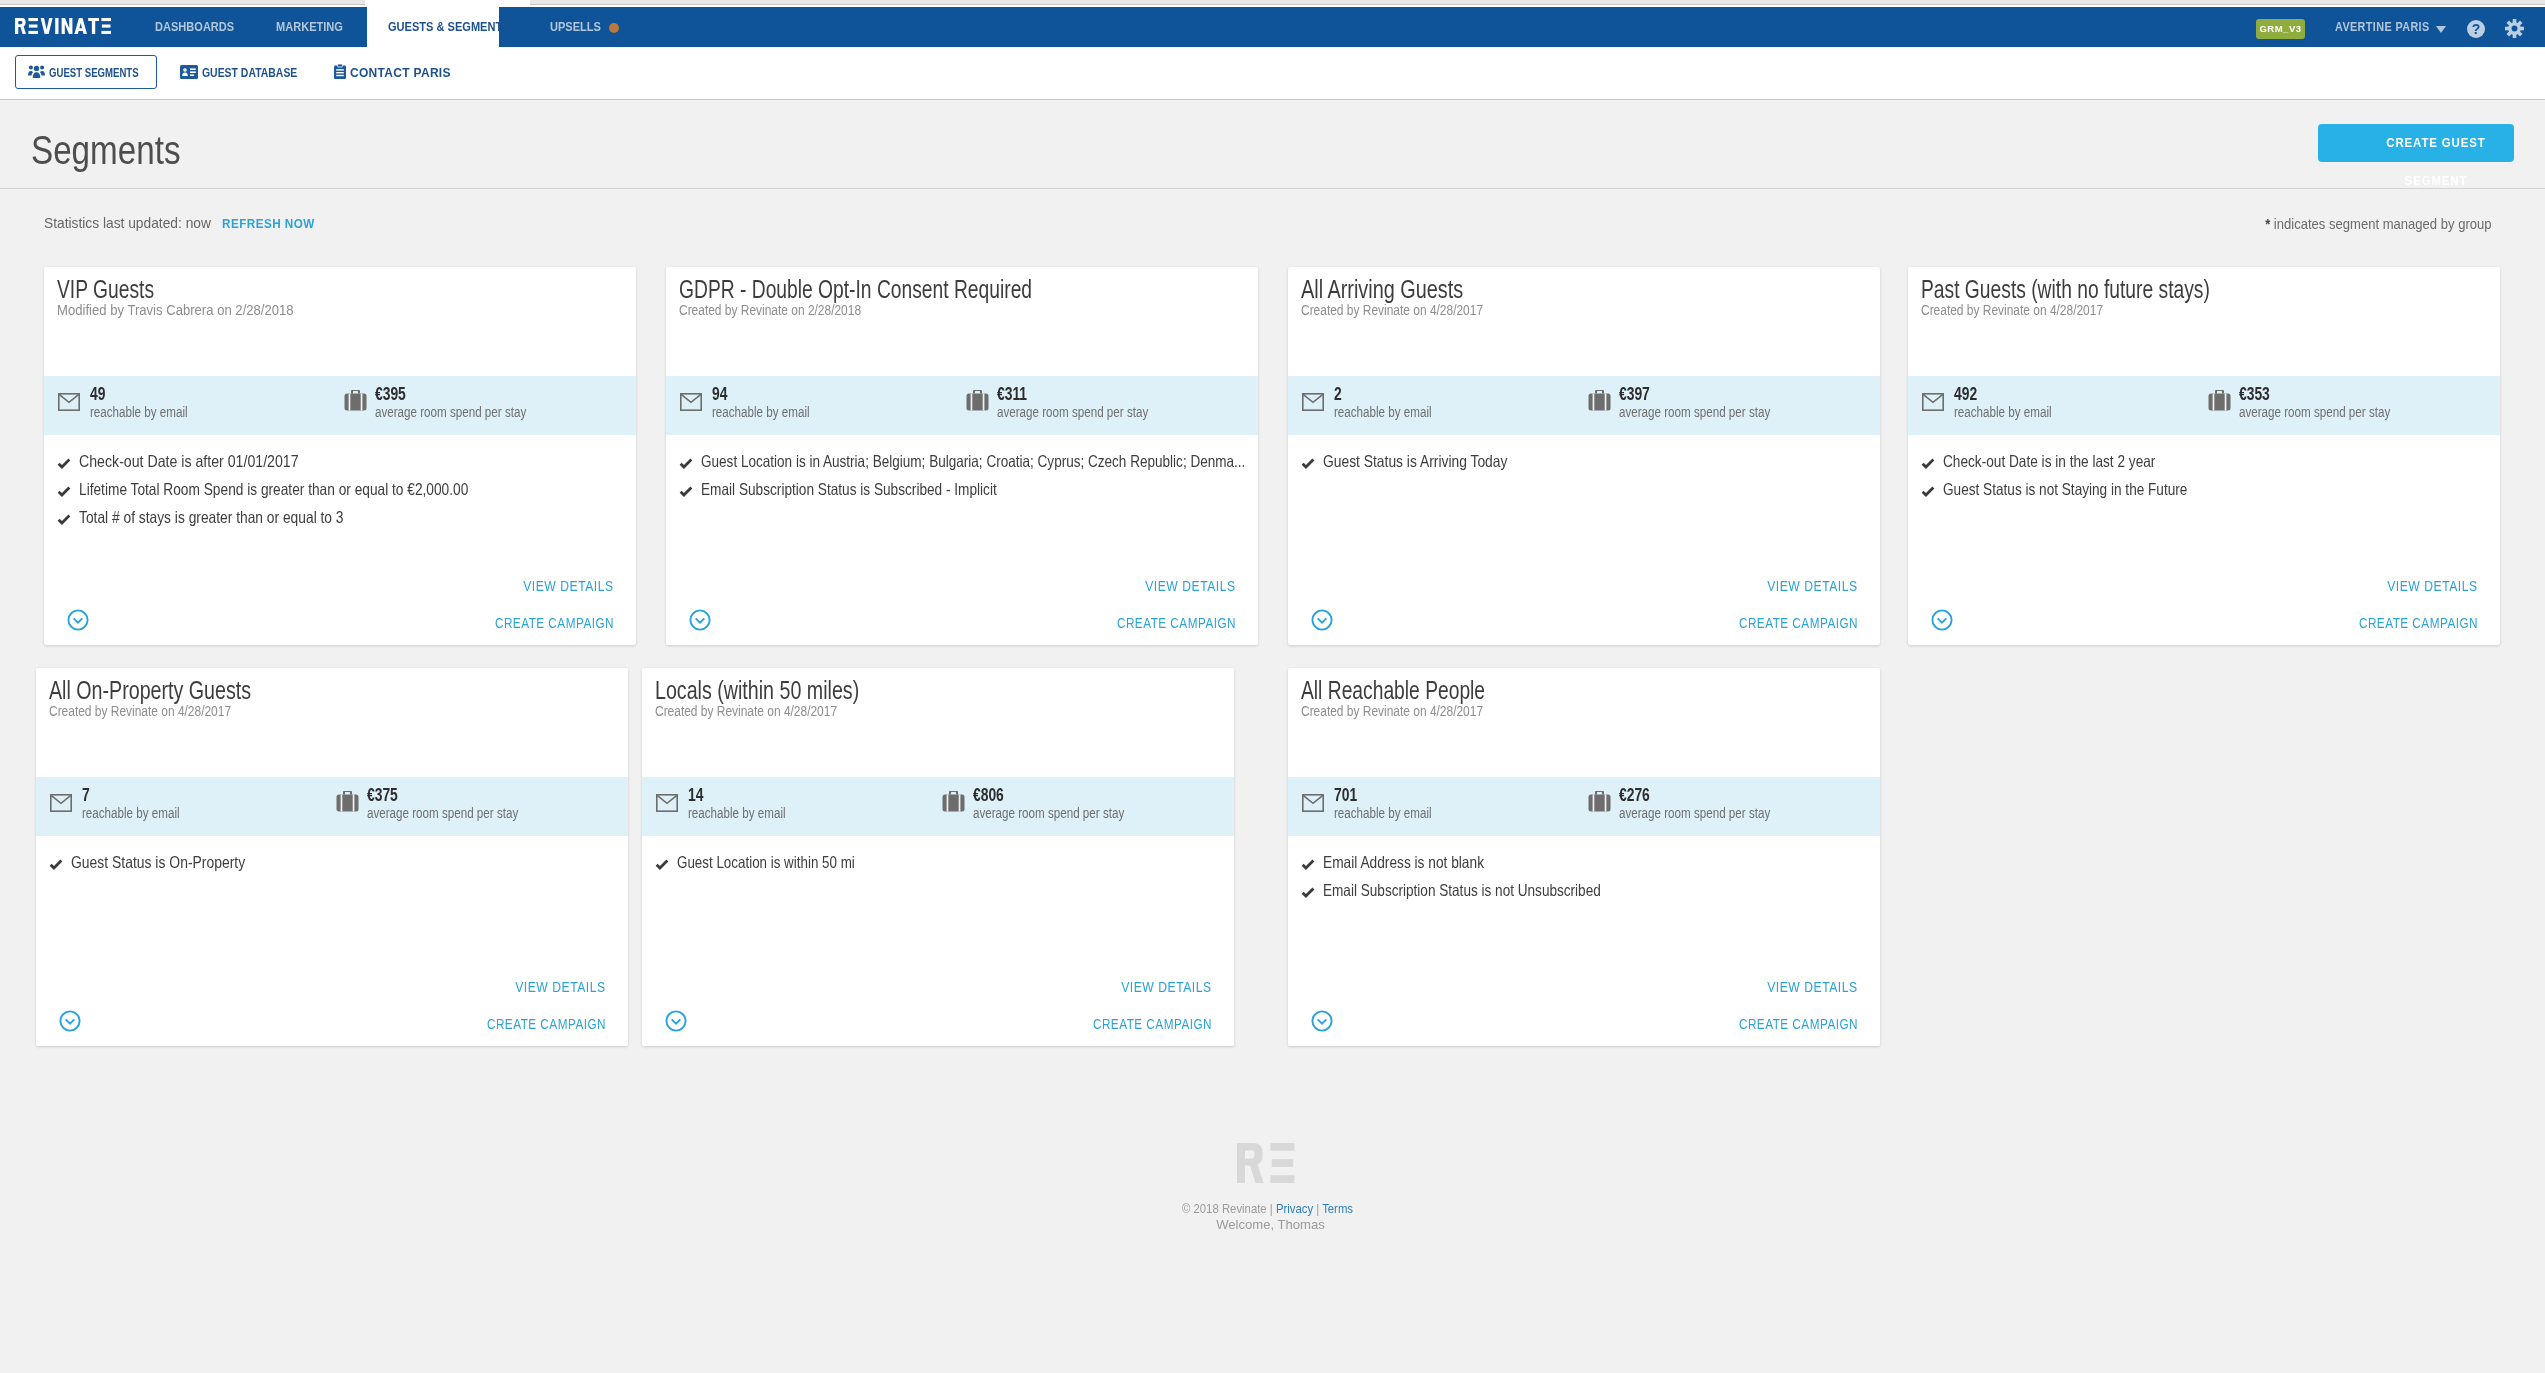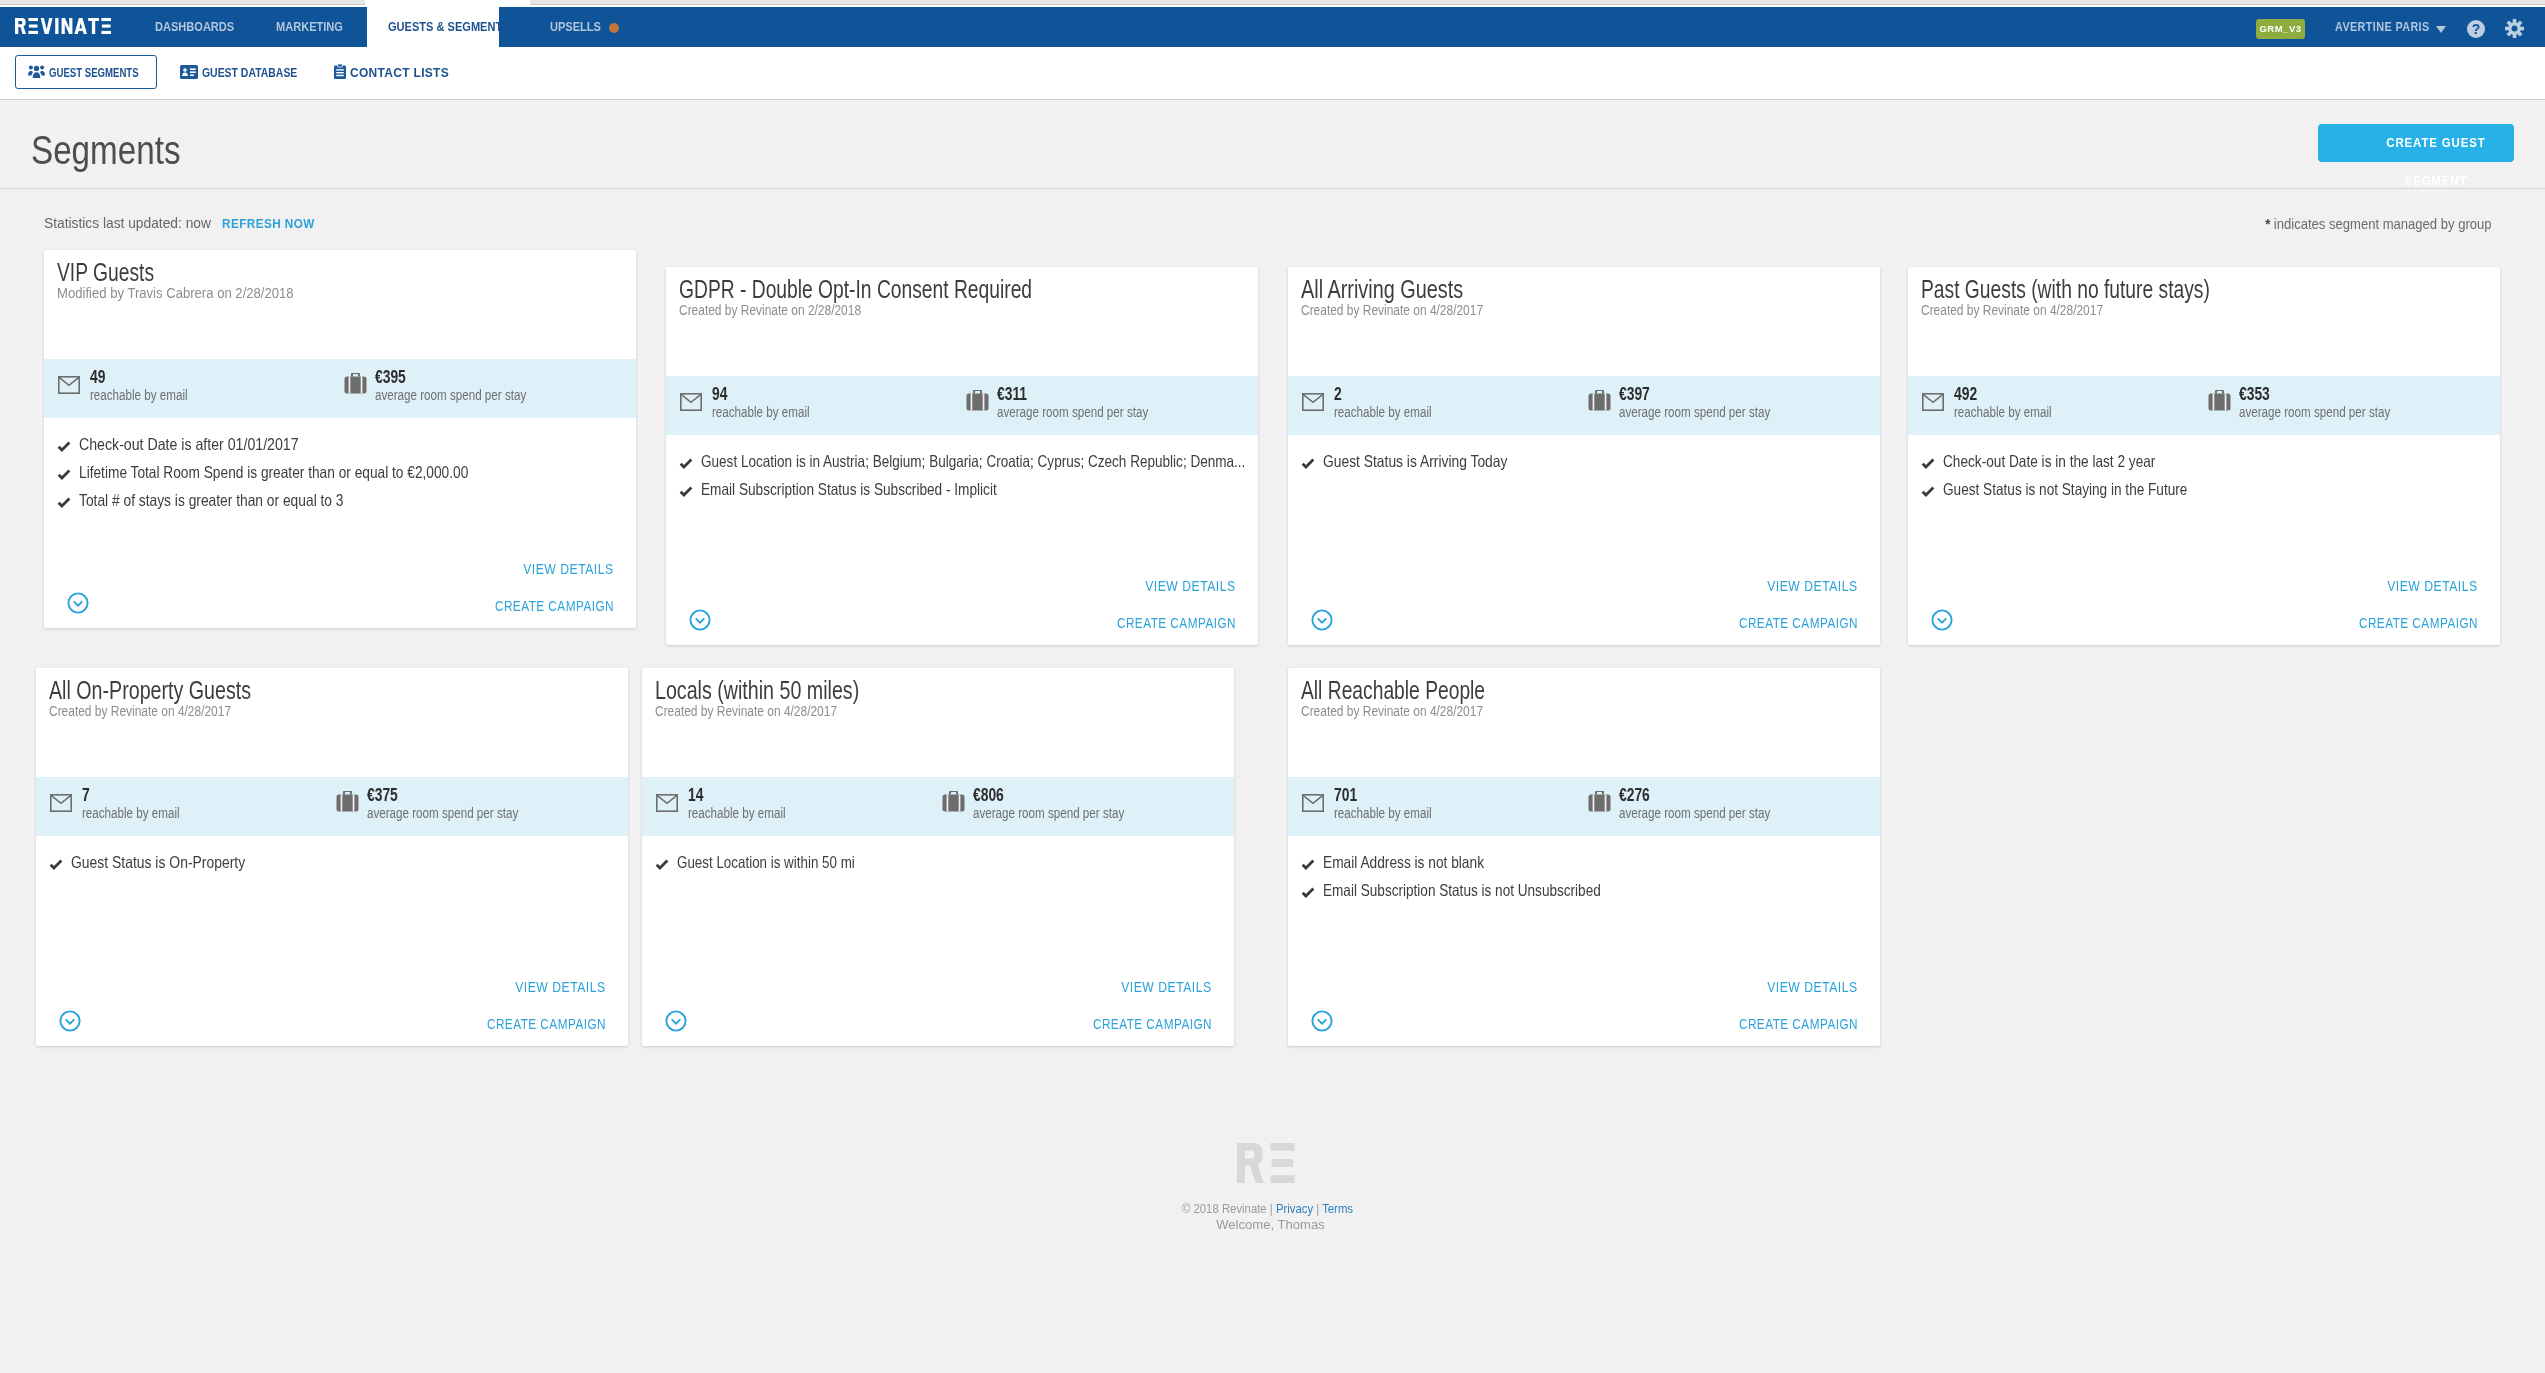--- a/index.html
+++ b/index.html
@@ -147,31 +147,31 @@
         <rect x="10" y="3.4" width="5.8" height="1.6" fill="#fff"></rect>
         <rect x="10" y="6.4" width="5.8" height="1.6" fill="#fff"></rect>
         <rect x="10" y="9.4" width="4" height="1.6" fill="#fff"></rect>
       </svg><i>GUEST DATABASE</i></div>
   <div class="snitem sn3" style="left:334px"><svg width="12" height="15" viewBox="0 0 12 15">
         <rect x="0" y="1.5" width="12" height="13.5" rx="1.2" fill="#1d5a9b"></rect>
         <rect x="3.6" y="0" width="4.8" height="3" rx="0.8" fill="#1d5a9b" stroke="#fff" stroke-width="0.8"></rect>
         <rect x="2.2" y="5.2" width="7.6" height="1.4" fill="#fff"></rect>
         <rect x="2.2" y="8" width="7.6" height="1.4" fill="#fff"></rect>
         <rect x="2.2" y="10.8" width="7.6" height="1.4" fill="#fff"></rect>
-      </svg><i>CONTACT LISTS</i></div>
+      </svg><i>CONTACT PARIS</i></div>
 </div>
 
 <div class="abs" id="h1">Segments</div>
 <div class="abs" id="createbtn"><i>CREATE GUEST SEGMENT</i></div>
 <div class="abs" id="hr1"></div>
 <div class="abs" id="stats">Statistics last updated: now</div>
 <div class="abs" id="refresh">REFRESH NOW</div>
 <div class="abs" id="managed"><b>*</b> indicates segment managed by group</div>
 
-<div class="card" style="left:44px;top:250px">
+<div class="card" style="left:44px;top:267px">
   <div class="title">VIP Guests</div>
   <div class="sub" style="transform:scaleX(0.845)">Modified by Travis Cabrera on 2/28/2018</div>
   <div class="band">
     <svg class="env" width="22" height="18" viewBox="0 0 22 18" style="position:absolute;left:14px;top:17px">
         <rect x="0.8" y="0.8" width="20.4" height="16.4" fill="none" stroke="#6d6d6d" stroke-width="1.6"></rect>
         <path d="M1.1 1.4 L11 9.3 L20.9 1.4" fill="none" stroke="#6d6d6d" stroke-width="1.6"></path>
       </svg>
     <div class="stat" style="left:46px">
         <div class="num">49</div>
         <div class="lbl">reachable by email</div>

